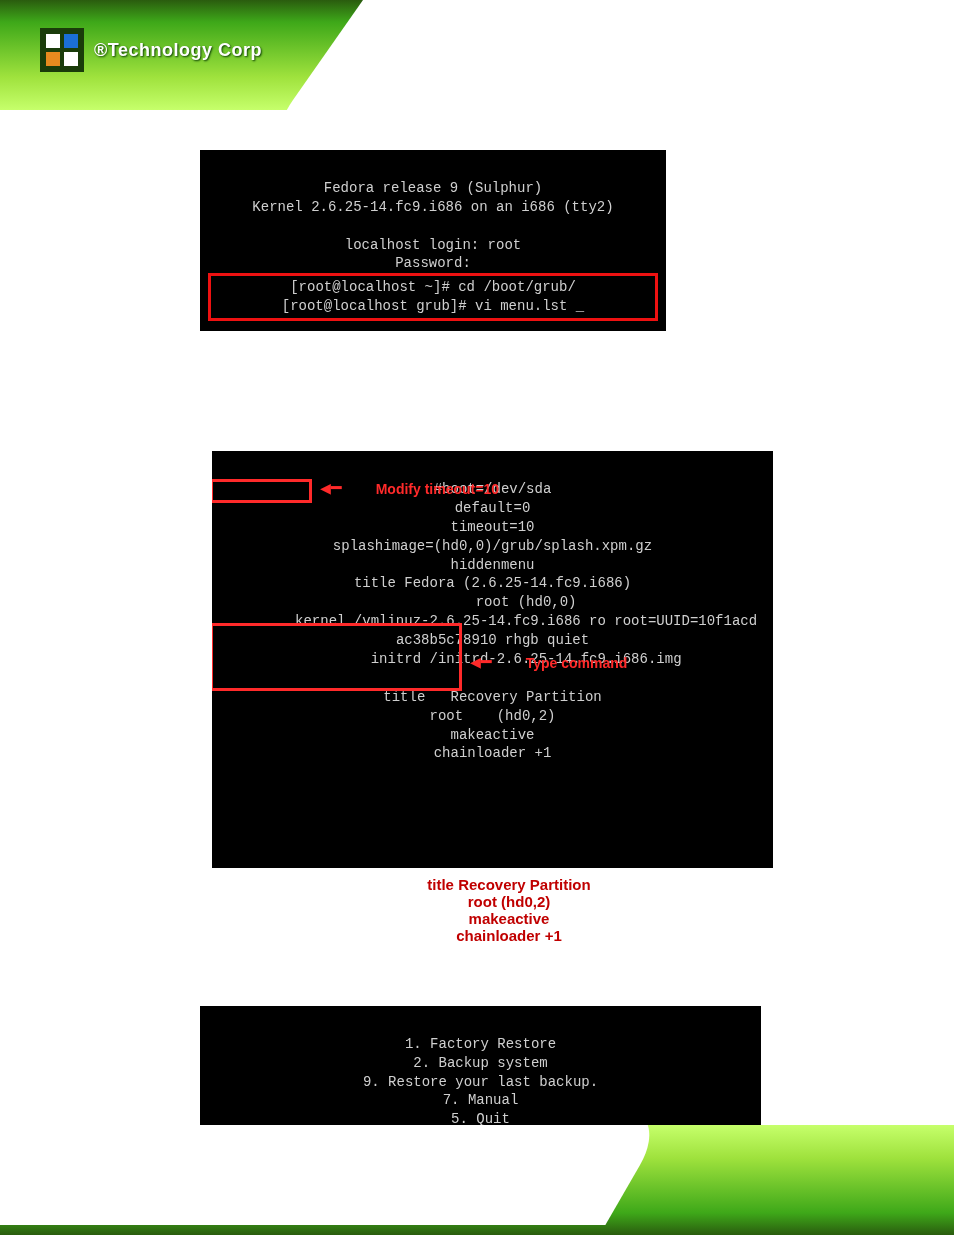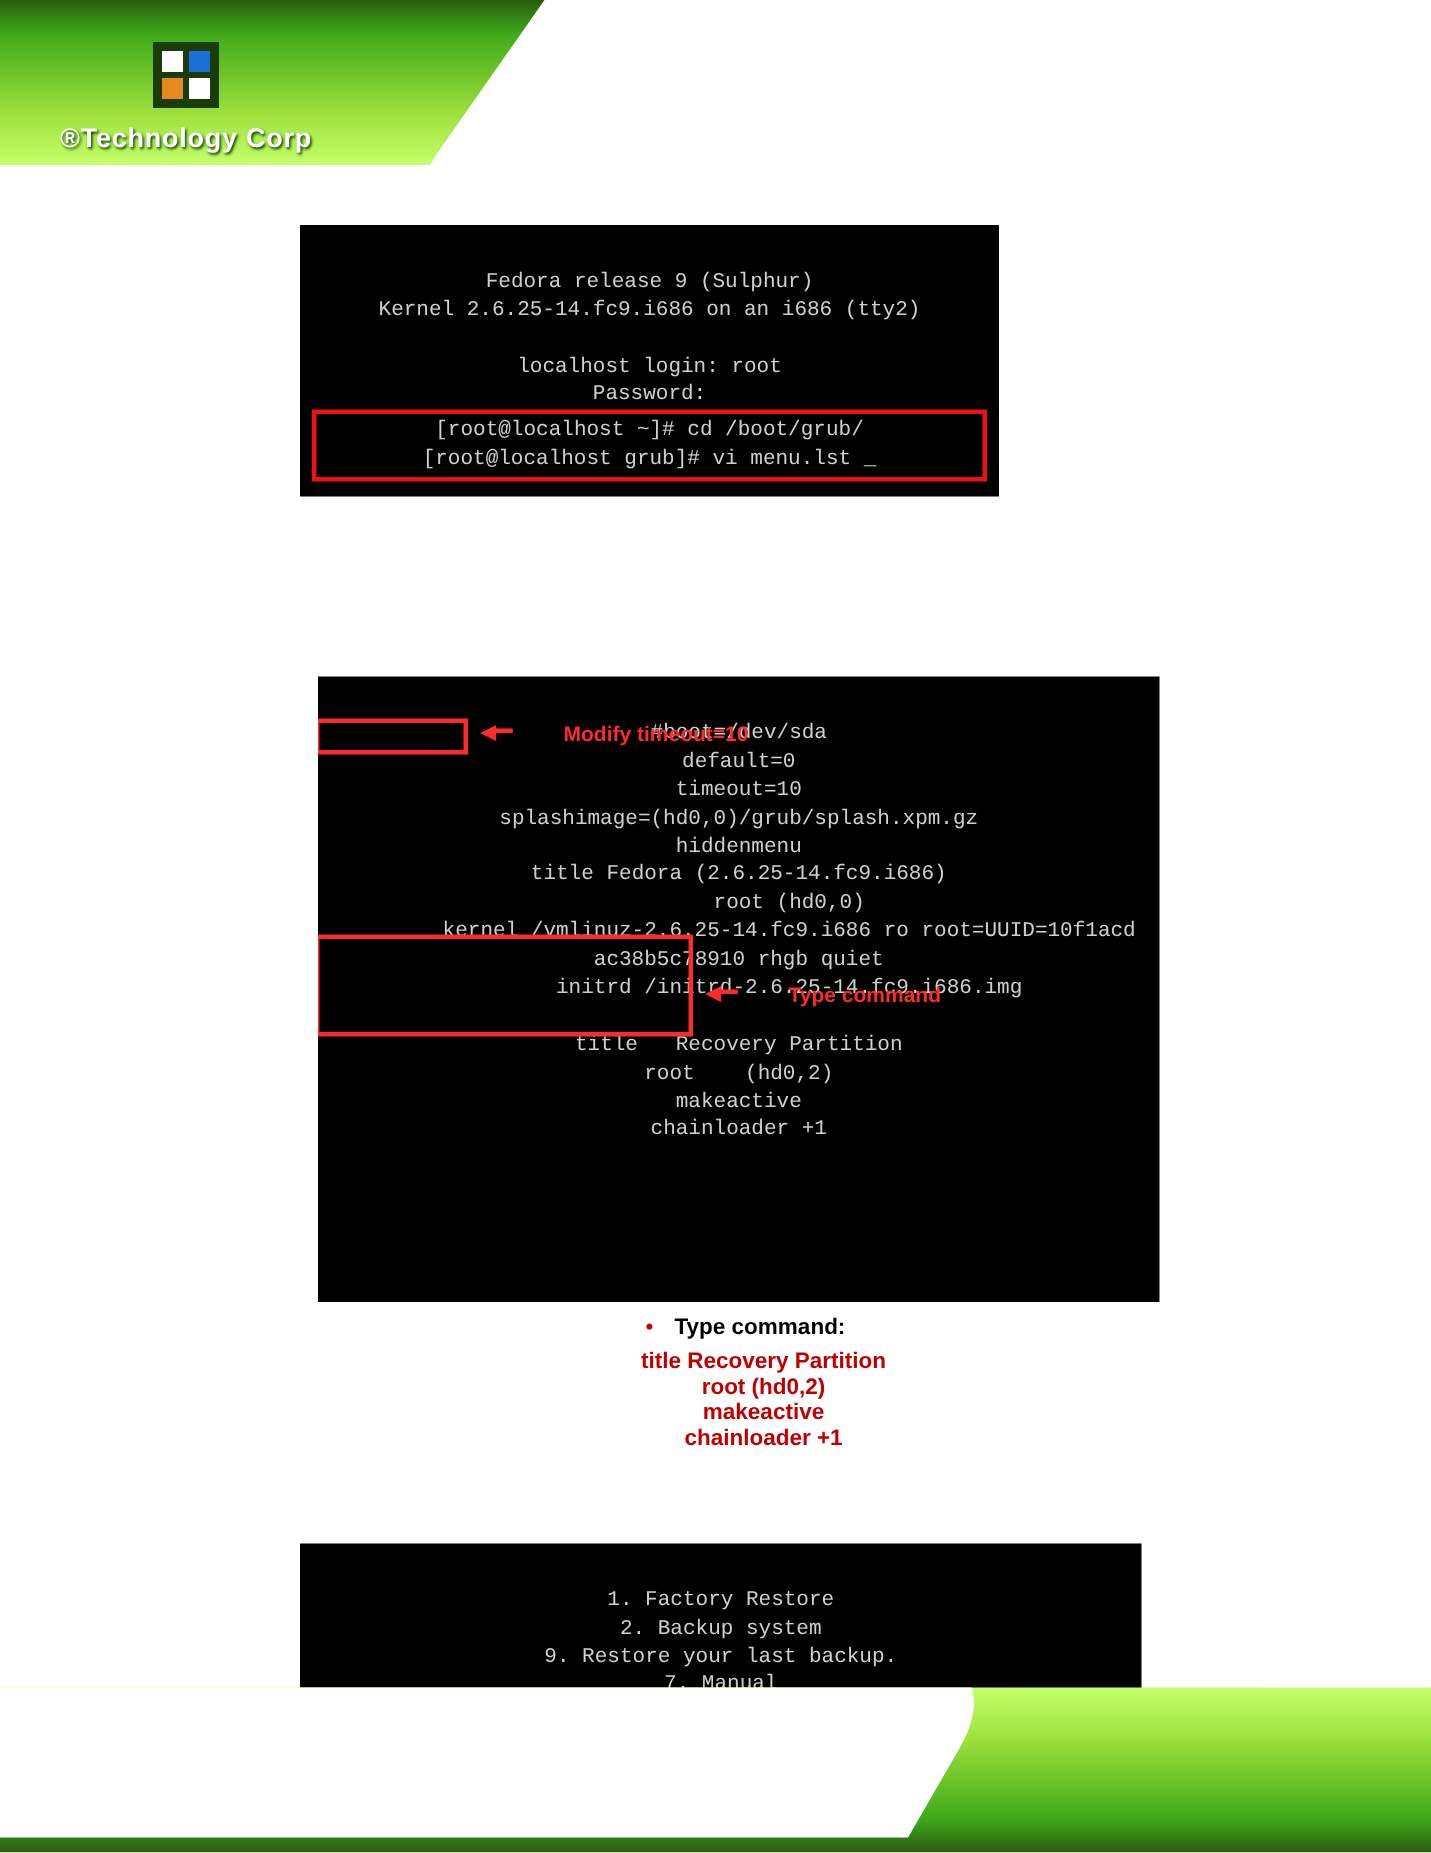--- a/index.html
+++ b/index.html
@@ -26,21 +26,20 @@
     background: #fff;
     transform: skewX(-35deg);
     border-bottom-left-radius: 60px;
   }
   .logo-wrap {
     position: absolute;
     left: 40px; top: 28px;
     display: flex;
     align-items: center;
     gap: 10px;
-    flex-direction: column;
   }
   .logo-tile {
     display: grid;
     grid-template-columns: repeat(2, 14px);
     grid-template-rows: repeat(2, 14px);
     gap: 4px;
     background: #1a3c0a;
     padding: 6px;
   }
   .logo-tile span { background:#fff; }
@@ -190,21 +189,20 @@
       <span class="anno-red">Modify timeout=10</span>
     </div>
     <div class="overlay-box2"></div>
     <div class="overlay-arrow2">
       <span class="arrow-left">◀━</span>
       <span class="anno-red">Type command</span>
     </div>
   </div>
 
   <div class="bullet-block">
-    <div><span class="bullet-dot">•</span><span class="label">Type command:</span></div>
     <div style="margin-left:24px; margin-top:6px;">
       <div class="cmd">title Recovery Partition</div>
       <div class="cmd">root (hd0,2)</div>
       <div class="cmd">makeactive</div>
       <div class="cmd">chainloader +1</div>
     </div>
   </div>
 
   <div style="height:30px"></div>
 

